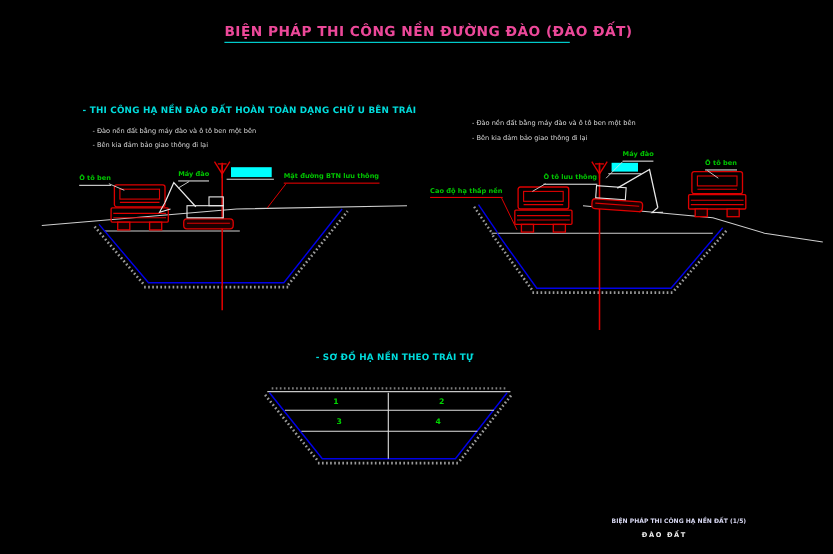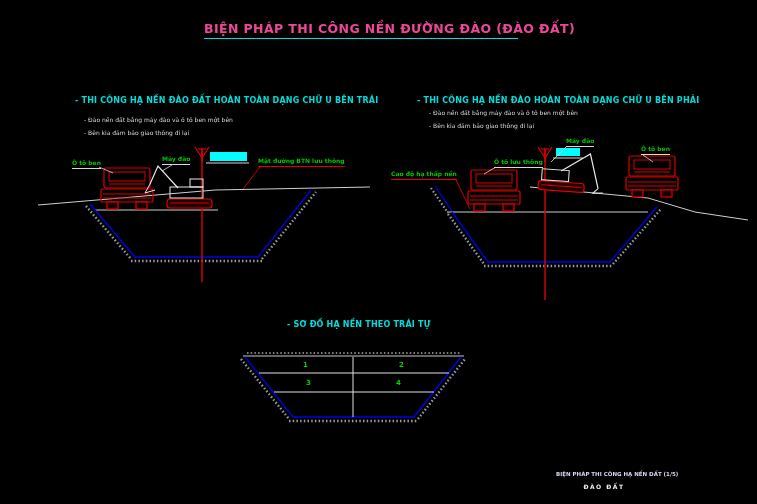--- a/index.html
+++ b/index.html
@@ -124,21 +124,20 @@
       <line x1="353" y1="357" x2="353" y2="417" stroke="#e0e0e0" stroke-width="1"></line>
     </g>
   </svg>
 
   <div class="lbl title" style="left:204px;top:22px;width:314px;">BIỆN PHÁP THI CÔNG NỀN ĐƯỜNG ĐÀO (ĐÀO ĐẤT)</div>
 
   <div class="lbl sec-h" style="left:75px;top:96px;">- THI CÔNG HẠ NỀN ĐÀO ĐẤT HOÀN TOÀN DẠNG CHỮ U BÊN TRÁI</div>
   <div class="lbl bullet" style="left:84px;top:117px;">- Đào nền đất bằng máy đào và ô tô ben một bên</div>
   <div class="lbl bullet" style="left:84px;top:130px;">- Bên kia đảm bảo giao thông đi lại</div>
 
-  <div class="lbl sec-h" style="left:417px;top:96px;">- THI CÔNG HẠ NỀN ĐÀO HOÀN TOÀN DẠNG CHỮ U BÊN PHẢI</div>
   <div class="lbl bullet" style="left:429px;top:110px;">- Đào nền đất bằng máy đào và ô tô ben một bên</div>
   <div class="lbl bullet" style="left:429px;top:123px;">- Bên kia đảm bảo giao thông đi lại</div>
 
   <div class="lbl glabel ul-white" style="left:72px;top:160px;">Ô tô ben</div>
   <div class="lbl glabel ul-white" style="left:162px;top:156px;">Máy đào</div>
   <div class="lbl glabel ul-red" style="left:258px;top:158px;">Mặt đường BTN lưu thông</div>
 
   <div class="lbl glabel ul-red" style="left:391px;top:171px;">Cao độ hạ thấp nền</div>
   <div class="lbl glabel ul-white" style="left:494px;top:159px;">Ô tô lưu thông</div>
   <div class="lbl glabel ul-white" style="left:566px;top:138px;">Máy đào</div>

